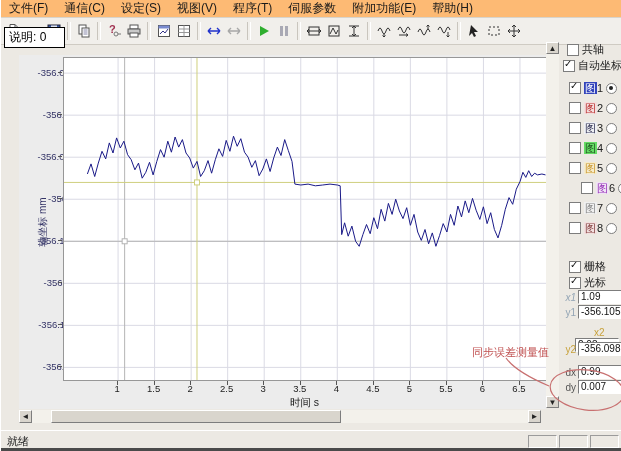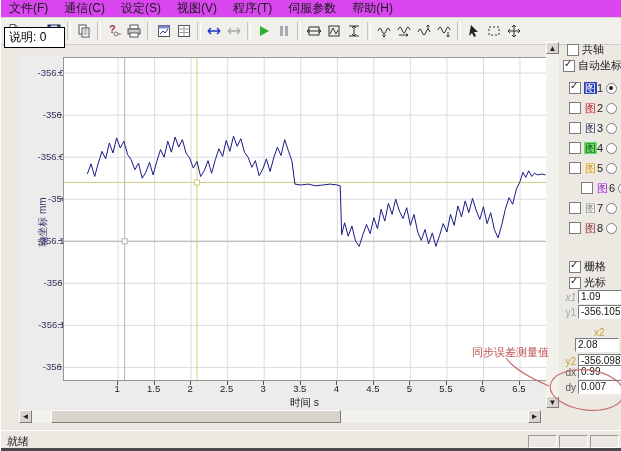--- a/index.html
+++ b/index.html
@@ -1,19 +1,19 @@
 <!DOCTYPE html>
 <html><head>
 <meta charset="utf-8">
 <style>
   html,body{margin:0;padding:0;background:#9a9a9a;font-family:"Liberation Sans","DejaVu Sans",sans-serif;}
   #win{position:relative;width:621px;height:451px;background:#ece9e3;overflow:hidden;
        border-left:1px solid #fff;box-sizing:border-box;}
   
-  #menubar{position:absolute;left:0;top:0;width:621px;height:17px;background:#d946ef;
+  #menubar{position:absolute;left:0;top:0;width:621px;height:17px;background:#fdba74;
            border-bottom:1px solid #d8d4cc;display:flex;align-items:center;font-size:12px;color:#1a1a1a;}
   .menu-item{padding:1px 8px;cursor:default;white-space:nowrap;}
   
   #toolbar{position:absolute;left:0;top:18px;width:621px;height:27px;background:#f1efeb;
            border-bottom:1px solid #cfcbc3;display:flex;align-items:center;padding-left:3px;box-sizing:border-box;}
   .tbtn{width:20px;height:20px;display:flex;align-items:center;justify-content:center;}
   .tsep{width:2px;height:18px;margin:0 3px;border-left:1px solid #c9c5bd;border-right:1px solid #fff;}
   
   #tooltip{position:absolute;left:3px;top:27px;width:55px;height:19px;background:#ffffff;
            border:1px solid #000;font-size:12px;line-height:19px;padding-left:4px;z-index:50;color:#000;}
@@ -60,20 +60,21 @@
 
 <div id="win">
 
   <div id="menubar">
       <span class="menu-item">文件(F)</span>
       <span class="menu-item">通信(C)</span>
       <span class="menu-item">设定(S)</span>
       <span class="menu-item">视图(V)</span>
       <span class="menu-item">程序(T)</span>
       <span class="menu-item">伺服参数</span>
+      <span class="menu-item">附加功能(E)</span>
       <span class="menu-item">帮助(H)</span>
     </div>
 
   <div id="toolbar">
     <span class="tbtn">
       <svg width="16" height="16">
           <path d="M4 1.5h5l3 3v10H4z" fill="#fff" stroke="#555"></path>
           <path d="M9 1.5v3h3" fill="none" stroke="#555"></path>
         </svg>
       </span>
@@ -363,21 +364,21 @@
         <div class="fbox">1.09</div>
       </div>
       <div class="frow" style="top: 265px; left: 0px;">
         <span class="flabel" style="color: rgb(147, 165, 181);">y1</span>
         <div class="fbox">-356.105</div>
       </div>
       <div class="frow" style="top: 287px; left: 16px; flex-direction: column;">
         <span class="flabel" style="color: rgb(200, 162, 60);">x2</span>
         <div class="fbox">2.08</div>
       </div>
-      <div class="frow" style="top: 302px; left: 0px; margin-top: 12px;">
+      <div class="frow" style="top: 302px; left: 0px;">
         <span class="flabel" style="color: rgb(200, 162, 60);">y2</span>
         <div class="fbox">-356.098</div>
       </div>
       <div class="frow" style="top: 325px; left: 0px;">
         <span class="flabel" style="color: rgb(85, 85, 85);">dx</span>
         <div class="fbox">0.99</div>
       </div>
       <div class="frow" style="top: 340px; left: 0px;">
         <span class="flabel" style="color: rgb(85, 85, 85);">dy</span>
         <div class="fbox">0.007</div>

